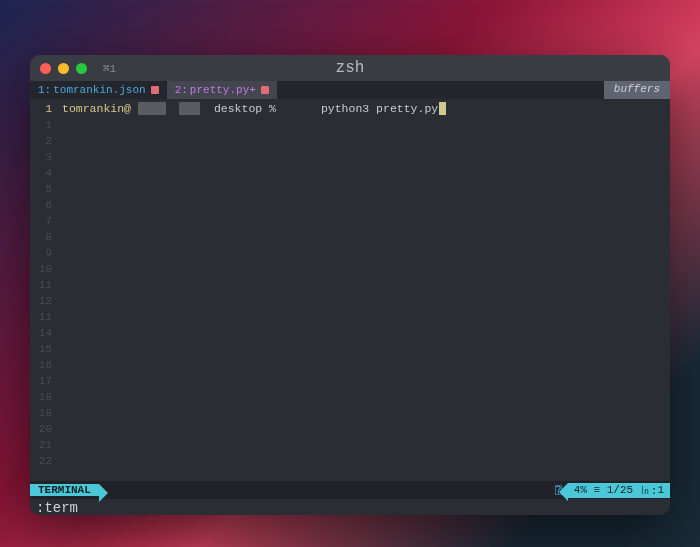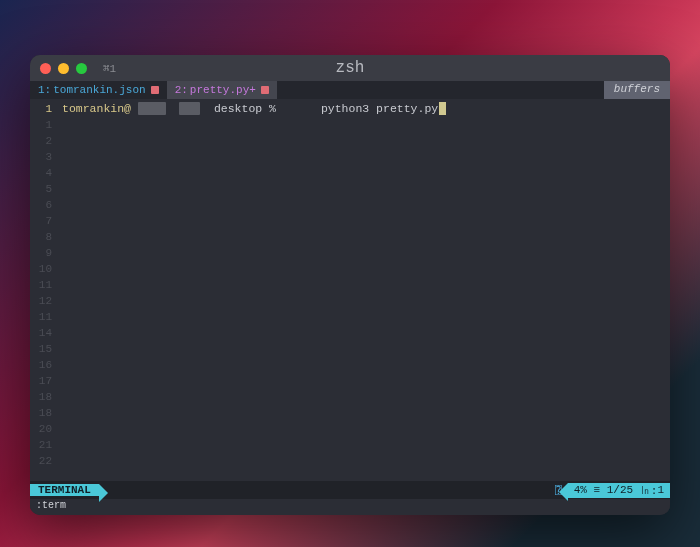--- a/index.html
+++ b/index.html
@@ -116,21 +116,21 @@
     .sl-right { background: #4ac8d8; color: #102028; position: relative; padding: 0 6px; }
     .sl-right::before {
       content: ""; position: absolute; left: -9px; top: 0;
       border-top: 9px solid transparent; border-bottom: 9px solid transparent;
       border-right: 9px solid #4ac8d8;
     }
     .cmdline {
       height: 16px;
       background: #2b2d35;
       color: #d0d2d8;
-      font-size: 10px;
+      font-size: 14px;
       padding: 1px 6px;
     }
     .modeline {
       height: 16px;
       background: #2b2d35;
       color: #d8c070;
       font-size: 11px;
       font-weight: bold;
       padding: 0 6px 2px 6px;
     }

